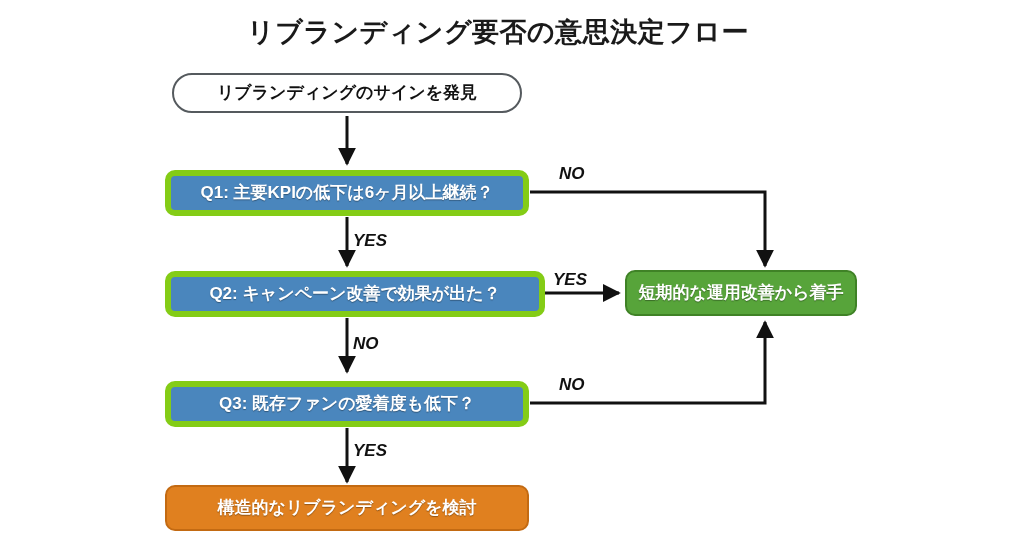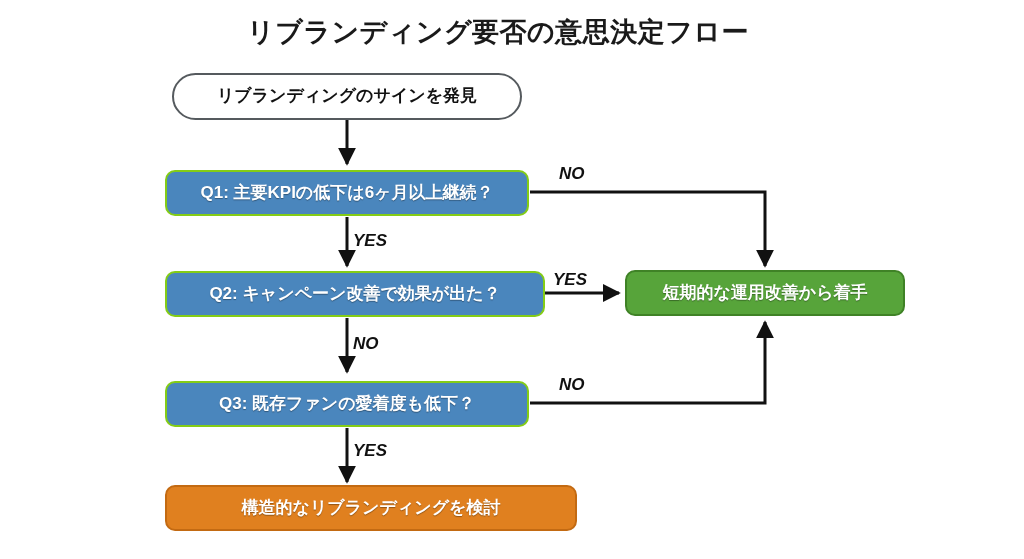--- a/index.html
+++ b/index.html
@@ -41,21 +41,21 @@
   }
   .node-start {
     border: 2px solid #555a5e;
     background: #ffffff;
     color: #111111;
     border-radius: 999px;
     font-size: 17px;
   }
   .node-decision {
     background: #4a86bd;
-    border: 2px solid #84cc16;
+    border: 6px solid #84cc16;
     color: #ffffff;
     border-radius: 10px;
     font-size: 17px;
     text-shadow: 0 1px 1px rgba(0,0,0,0.35);
   }
   .node-green {
     background: #57a43a;
     border: 2px solid #3f8226;
     color: #ffffff;
     border-radius: 10px;
@@ -108,41 +108,41 @@
 
     <path d="M 530 293 L 619 293" stroke="#111111" stroke-width="3" fill="none" marker-end="url(#arrow)"></path>
 
     <path d="M 347 318 L 347 372" stroke="#111111" stroke-width="3" fill="none" marker-end="url(#arrow)"></path>
 
     <path d="M 530 403 L 765 403 L 765 322" stroke="#111111" stroke-width="3" fill="none" marker-end="url(#arrow)"></path>
 
     <path d="M 347 428 L 347 482" stroke="#111111" stroke-width="3" fill="none" marker-end="url(#arrow)"></path>
   </svg>
 
-  <div class="node node-start" style="left:172px; top:73px; width:350px; height:47px;">
+  <div class="node node-start" style="left:172px; top:73px; width:350px; height:40px;">
     <span>リブランディングのサインを発見</span>
   </div>
 
   <div class="node node-decision" style="left:165px; top:170px; width:364px; height:46px;">
     <span>Q1: 主要KPIの低下は6ヶ月以上継続？</span>
   </div>
 
   <div class="node node-decision" style="left:165px; top:271px; width:380px; height:46px;">
     <span>Q2: キャンペーン改善で効果が出た？</span>
   </div>
 
   <div class="node node-decision" style="left:165px; top:381px; width:364px; height:46px;">
     <span>Q3: 既存ファンの愛着度も低下？</span>
   </div>
 
-  <div class="node node-green" style="left:625px; top:270px; width:280px; height:46px;">
+  <div class="node node-green" style="left:625px; top:270px; width:232px; height:46px;">
     <span>短期的な運用改善から着手</span>
   </div>
 
-  <div class="node node-orange" style="left:165px; top:485px; width:412px; height:46px;">
+  <div class="node node-orange" style="left:165px; top:485px; width:364px; height:46px;">
     <span>構造的なリブランディングを検討</span>
   </div>
 
   <div class="edge-label" style="left:559px; top:164px;">NO</div>
 
   <div class="edge-label" style="left:353px; top:231px;">YES</div>
 
   <div class="edge-label" style="left:553px; top:270px;">YES</div>
 
   <div class="edge-label" style="left:353px; top:334px;">NO</div>

